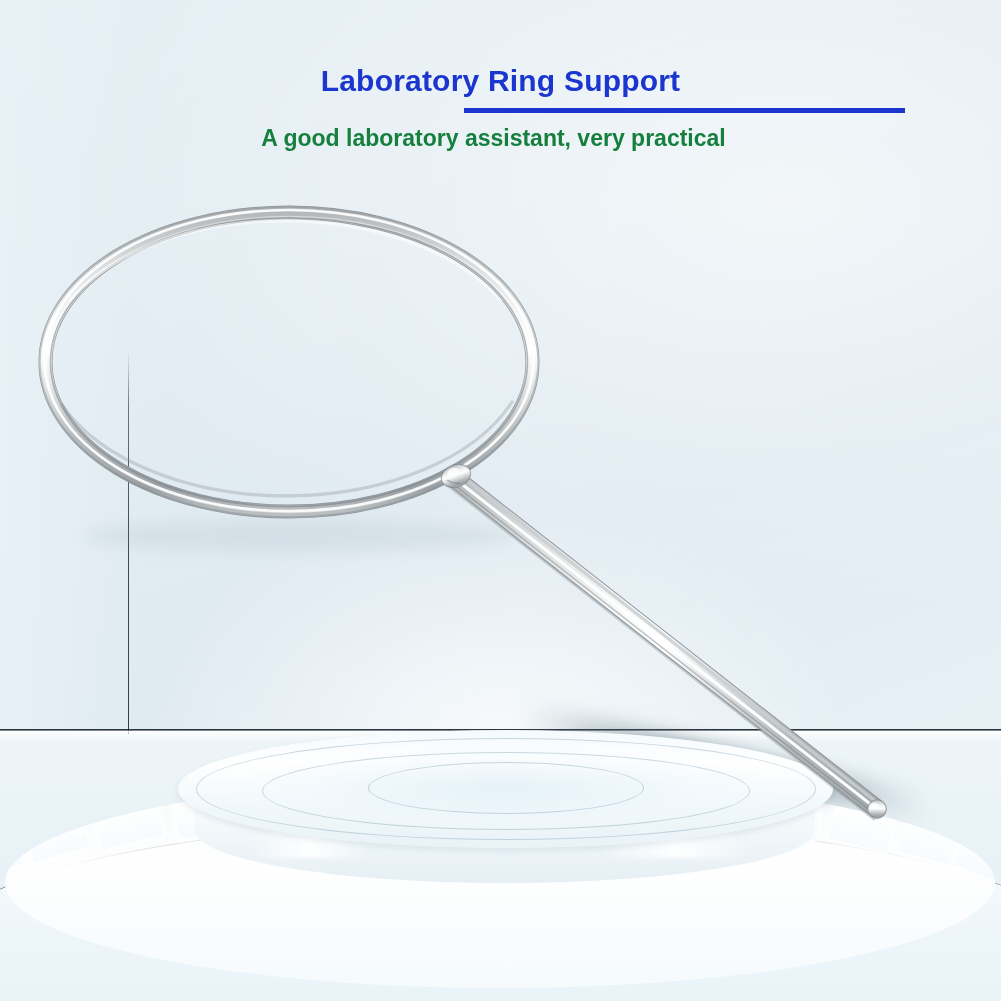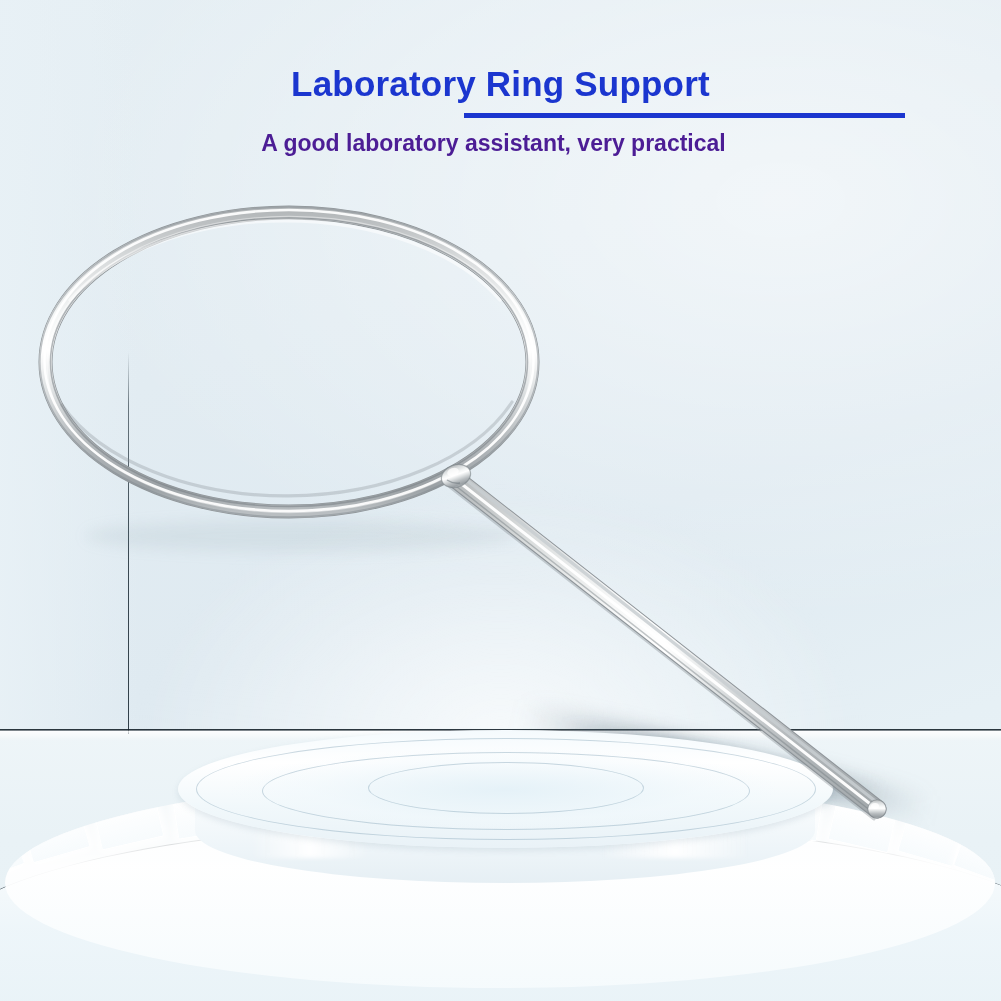--- a/index.html
+++ b/index.html
@@ -206,21 +206,21 @@
   
   .text-block {
     position: absolute;
     left: 0;
     top: 64px;
     width: 1001px;
     text-align: center;
     z-index: 30;
   }
   .title {
-    font-size: 35px;
+    font-size: 30px;
     font-weight: 700;
     letter-spacing: 0.2px;
     line-height: 1.15;
     margin: 0;
   }
   .title-rule {
     width: 441px;
     height: 5px;
     margin: 9px 0 0 464px;
   }
@@ -371,16 +371,16 @@
     <g>
       <ellipse cx="456" cy="476" rx="15" ry="11" transform="rotate(-20 456 476)" fill="url(#steelV)" stroke="rgba(124,132,137,0.6)" stroke-width="1.2"></ellipse>
       <ellipse cx="453" cy="472" rx="6" ry="4" transform="rotate(-20 453 472)" fill="rgba(255,255,255,0.75)"></ellipse>
       <path d="M 447 480 q 6 4 13 3" fill="none" stroke="rgba(110,118,124,0.55)" stroke-width="1.4"></path>
     </g>
   </svg>
 
   <div class="text-block">
     <h1 class="title" style="color: rgb(27, 54, 207);">Laboratory Ring Support</h1>
     <div class="title-rule" style="background: rgb(27, 54, 207);"></div>
-    <p class="subtitle" style="color: #4c1d95;">A good laboratory assistant, very practical</p>
+    <p class="subtitle" style="color: #15803d;">A good laboratory assistant, very practical</p>
   </div>
 
 </div>
 
 </body></html>

